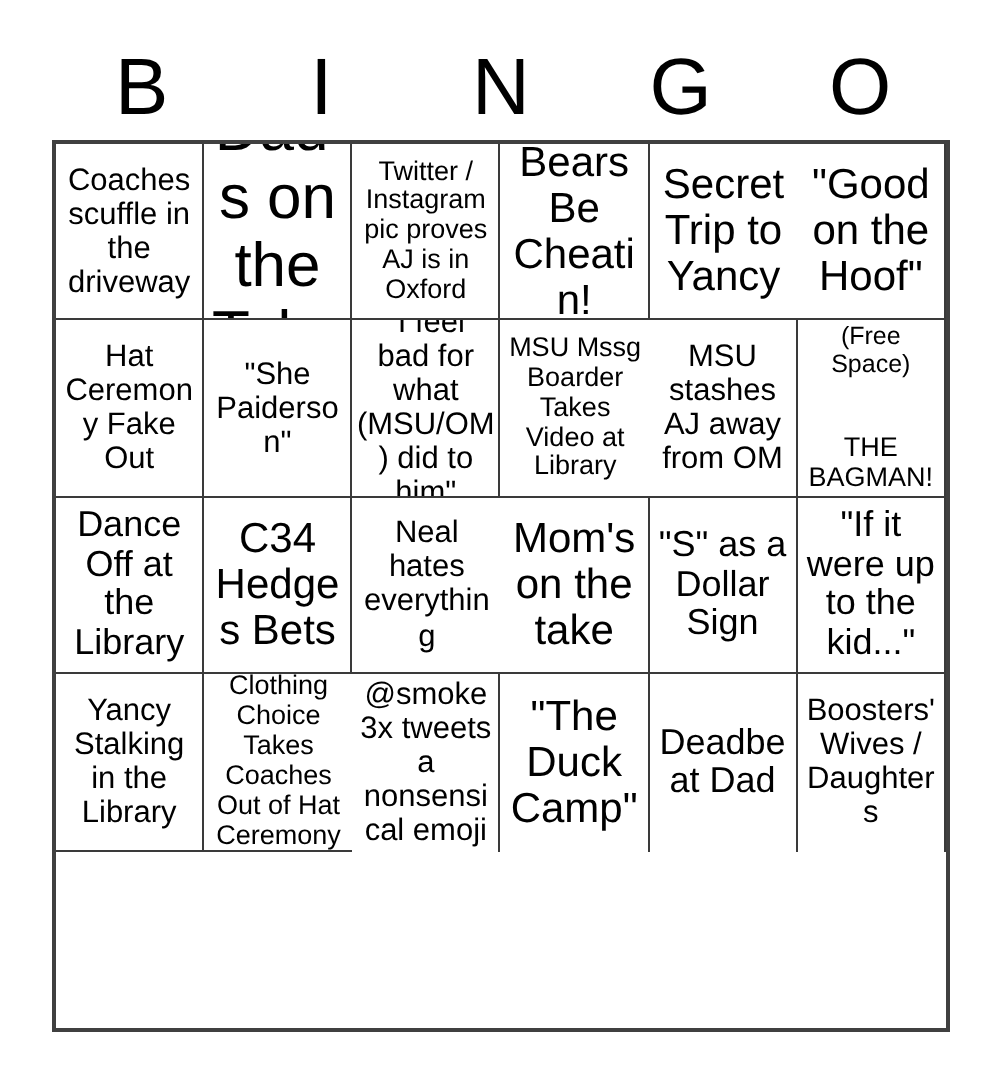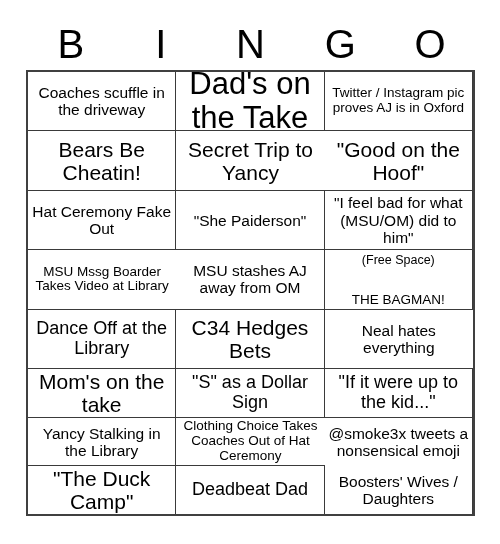--- a/index.html
+++ b/index.html
@@ -49,21 +49,21 @@
     top: 70px;
     left: 26px;
     width: 449px;
     height: 446px;
     border-top: 2px solid #404040;
     border-left: 2px solid #404040;
     border-right: 2px solid #404040;
     border-bottom: 2px solid #404040;
     box-sizing: border-box;
     display: grid;
-    grid-template-columns: repeat(3, 1fr);
+    grid-template-columns: repeat(6, 1fr);
     grid-template-rows: repeat(5, 1fr);
     background: #ffffff;
   }
 
   .cell {
     border-right: 1px solid #3a3a3a;
     border-bottom: 1px solid #3a3a3a;
     box-sizing: border-box;
     display: flex;
     align-items: center;
@@ -86,22 +86,23 @@
   
   .fs-xxl .cell-text { font-size: 31px; }
   .fs-xl  .cell-text { font-size: 21px; }
   .fs-l   .cell-text { font-size: 18px; }
   .fs-m   .cell-text { font-size: 15.5px; }
   .fs-s   .cell-text { font-size: 13.5px; }
 
   
   .free-cell {
     flex-direction: column;
-    justify-content: space-between;
+    justify-content: flex-end;
     padding-top: 4px;
+    gap: 12px;
   }
   .free-label {
     font-size: 12.5px;
     line-height: 1.1;
     display: block;
     width: 100%;
     text-align: center;
   }
   .free-body {
     font-size: 13.5px;

